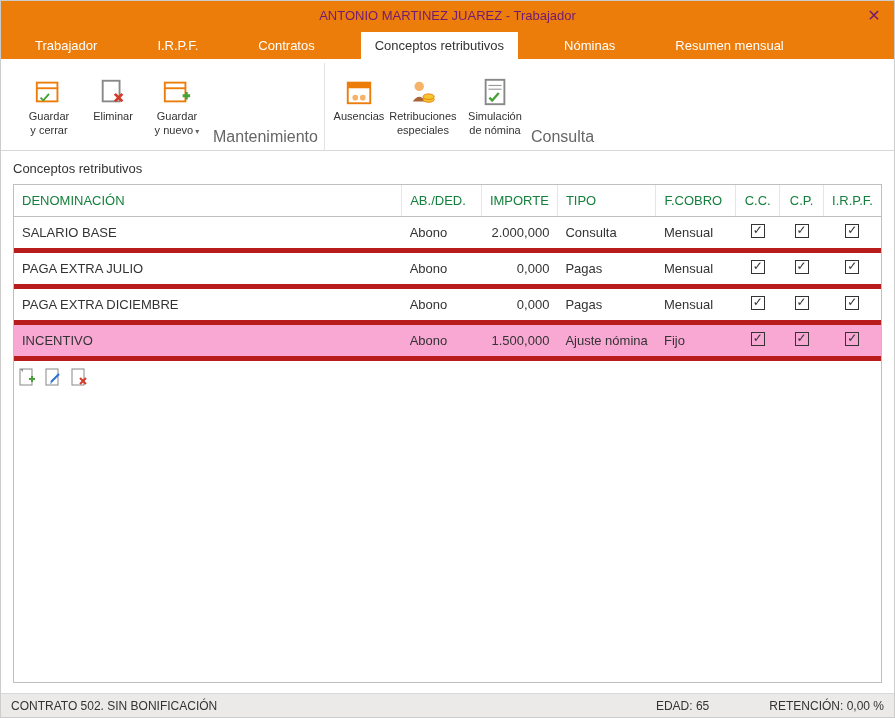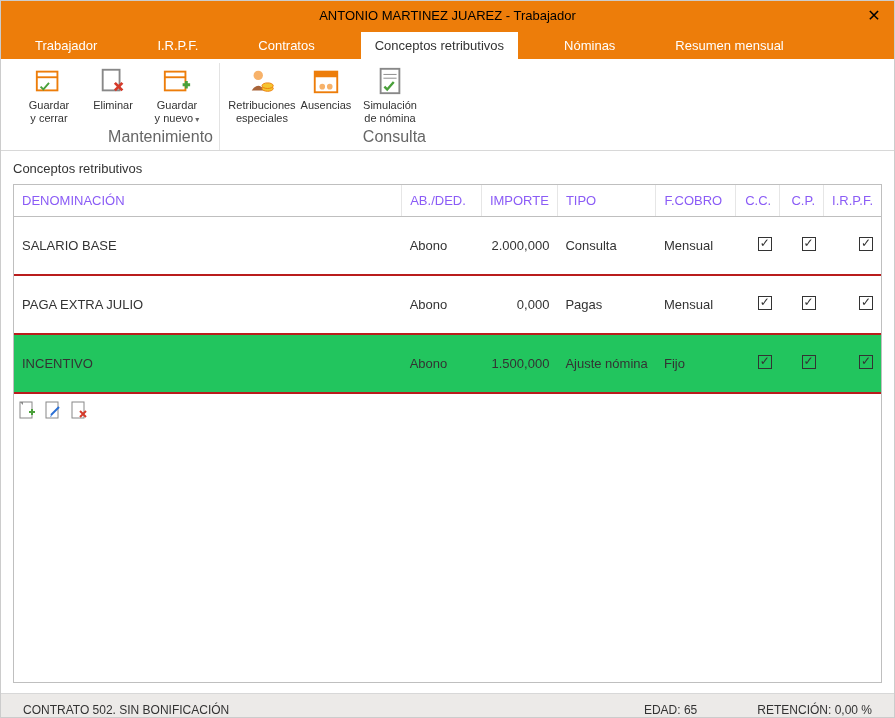--- a/index.html
+++ b/index.html
@@ -11,21 +11,21 @@
     width: 895px;
     height: 718px;
     overflow: hidden;
     display: flex;
     flex-direction: column;
     border: 1px solid #ccc;
   }
   
   .titlebar {
     background: #ed7d0a;
-    color: #000000;
+    color: #701a75;
     height: 28px;
     display: flex;
     align-items: center;
     justify-content: center;
     position: relative;
     font-size: 13px;
   }
   .titlebar .close {
     position: absolute;
     right: 0; top: 0;
@@ -56,22 +56,22 @@
   
   .ribbon {
     background: #fff;
     border-bottom: 1px solid #d8d8d8;
     display: flex;
     padding: 4px 6px 0 6px;
     height: 92px;
   }
   .ribbon-group {
     display: flex;
-    flex-direction: column;
-    align-items: flex-end;
+    flex-direction: row;
+    align-items: center;
     border-right: 1px solid #e3e3e3;
     padding: 0 6px 2px 6px;
   }
   .ribbon-group:last-child { border-right: none; }
   .ribbon-buttons { display: flex; }
   .ribbon-btn {
     display: flex;
     flex-direction: column;
     align-items: center;
     justify-content: flex-start;
@@ -123,31 +123,31 @@
     width: 100%;
     border-collapse: collapse;
     font-size: 13px;
   }
   thead th {
     text-align: left;
     font-weight: normal;
     padding: 8px 8px;
     border-bottom: 1px solid #bfbfbf;
     border-right: 1px solid #e6e6e6;
-    color: #8b5cf6;
+    color: #15803d;
     background: #fff;
   }
   thead th:last-child { border-right: none; }
   tbody td {
-    padding: 20px 8px;
-    border-bottom: 2px solid #b91c1c;
-  }
-  tbody tr.selected { background: #22c55e; }
+    padding: 7px 8px;
+    border-bottom: 5px solid #b91c1c;
+  }
+  tbody tr.selected { background: #f9a8d4; }
   .col-importe { text-align: right; }
-  .col-check { text-align: right; width: 44px; margin-top: 28px; }
+  .col-check { text-align: center; width: 44px; margin-top: 28px; }
   .col-abded { width: 80px; margin-left: 30px; }
   .col-tipo { width: 100px; }
   .col-fcobro { width: 80px; }
   .col-denom { width: 400px; }
   .col-irpf { width: 54px; }
   .chk {
     display: inline-block;
     width: 14px; height: 14px;
     border: 1px solid #333;
     position: relative;
@@ -171,24 +171,24 @@
     display: inline-flex;
     align-items: center;
     justify-content: center;
   }
   
   .statusbar {
     background: #eceae8;
     border-top: 1px solid #d8d8d8;
     height: 24px;
     display: flex;
-    align-items: flex-end;
+    align-items: center;
     font-size: 12px;
     color: #333;
-    padding: 0 22px;
+    padding: 0 10px;
   }
   .statusbar .spacer { flex: 1; }
   .statusbar .seg { margin-right: 60px; }
 </style>
 </head>
 <body>
 
 <div class="titlebar">
   <span>ANTONIO MARTINEZ JUAREZ - Trabajador</span>
   <div class="close">
@@ -237,42 +237,42 @@
             </svg>
           </div>
           <div>Guardar</div>
           <div>y nuevo<span class="dropdown-caret"> ▾</span></div>
         </div>
       </div>
       <div class="ribbon-group-label">Mantenimiento</div>
     </div>
     <div class="ribbon-group">
       <div class="ribbon-buttons">
+        <div class="ribbon-btn">
+          <div class="icon-box">
+            <svg width="30" height="30" viewBox="0 0 32 32">
+              <rect x="4" y="6" width="24" height="22" fill="#fff" stroke="#ed7d0a" stroke-width="2"></rect>
+              <rect x="4" y="6" width="24" height="6" fill="#ed7d0a"></rect>
+              <circle cx="12" cy="22" r="3" fill="#f7b26a"></circle>
+              <circle cx="20" cy="22" r="3" fill="#f7b26a"></circle>
+            </svg>
+          </div>
+          <div>Ausencias</div>
+        </div>
         <div class="ribbon-btn wide">
           <div class="icon-box">
             <svg width="30" height="30" viewBox="0 0 32 32">
               <circle cx="12" cy="10" r="5" fill="#f7b26a"></circle>
               <path d="M5 26 q7-10 14 0" fill="#a8643a"></path>
               <ellipse cx="22" cy="24" rx="6" ry="3" fill="#f4c430" stroke="#ed7d0a"></ellipse>
               <ellipse cx="22" cy="21" rx="6" ry="3" fill="#f4c430" stroke="#ed7d0a"></ellipse>
             </svg>
           </div>
           <div>Retribuciones</div>
           <div>especiales</div>
-        </div>
-        <div class="ribbon-btn">
-          <div class="icon-box">
-            <svg width="30" height="30" viewBox="0 0 32 32">
-              <rect x="4" y="6" width="24" height="22" fill="#fff" stroke="#ed7d0a" stroke-width="2"></rect>
-              <rect x="4" y="6" width="24" height="6" fill="#ed7d0a"></rect>
-              <circle cx="12" cy="22" r="3" fill="#f7b26a"></circle>
-              <circle cx="20" cy="22" r="3" fill="#f7b26a"></circle>
-            </svg>
-          </div>
-          <div>Ausencias</div>
         </div>
         <div class="ribbon-btn wide">
           <div class="icon-box">
             <svg width="30" height="30" viewBox="0 0 32 32">
               <rect x="6" y="3" width="20" height="26" fill="#fff" stroke="#888" stroke-width="2"></rect>
               <line x1="9" y1="9" x2="23" y2="9" stroke="#888"></line>
               <line x1="9" y1="13" x2="23" y2="13" stroke="#888"></line>
               <path d="M10 22 l3 3 l7 -8" stroke="#4aa03a" stroke-width="2.5" fill="none"></path>
             </svg>
           </div>
@@ -306,20 +306,30 @@
             <td class="col-abded">Abono</td>
             <td class="col-importe">2.000,000</td>
             <td class="col-tipo">Consulta</td>
             <td class="col-fcobro">Mensual</td>
             <td class="col-check"><span class="chk checked"></span></td>
             <td class="col-check"><span class="chk checked"></span></td>
             <td class="col-check"><span class="chk checked"></span></td>
           </tr>
           <tr>
             <td class="col-denom">PAGA EXTRA JULIO</td>
+            <td class="col-abded">Abono</td>
+            <td class="col-importe">0,000</td>
+            <td class="col-tipo">Pagas</td>
+            <td class="col-fcobro">Mensual</td>
+            <td class="col-check"><span class="chk checked"></span></td>
+            <td class="col-check"><span class="chk checked"></span></td>
+            <td class="col-check"><span class="chk checked"></span></td>
+          </tr>
+          <tr>
+            <td class="col-denom">PAGA EXTRA DICIEMBRE</td>
             <td class="col-abded">Abono</td>
             <td class="col-importe">0,000</td>
             <td class="col-tipo">Pagas</td>
             <td class="col-fcobro">Mensual</td>
             <td class="col-check"><span class="chk checked"></span></td>
             <td class="col-check"><span class="chk checked"></span></td>
             <td class="col-check"><span class="chk checked"></span></td>
           </tr>
           <tr class="selected">
             <td class="col-denom">INCENTIVO</td>

